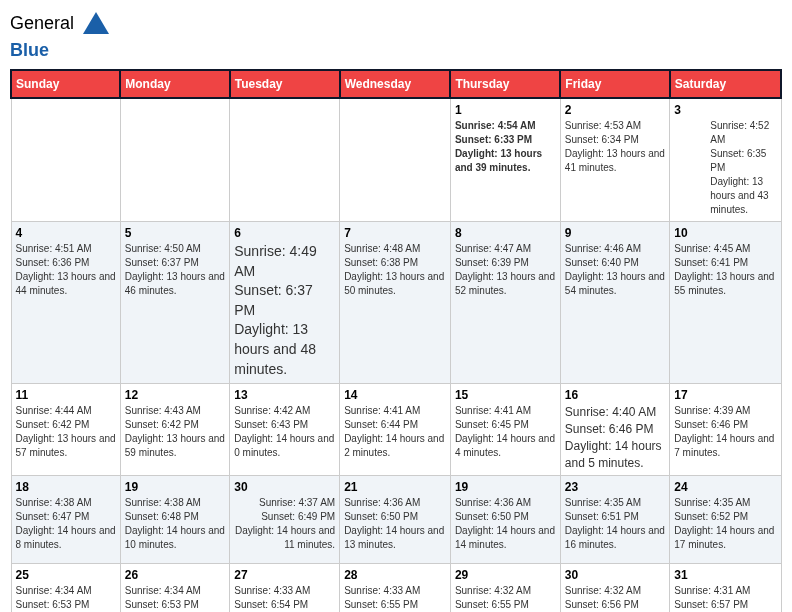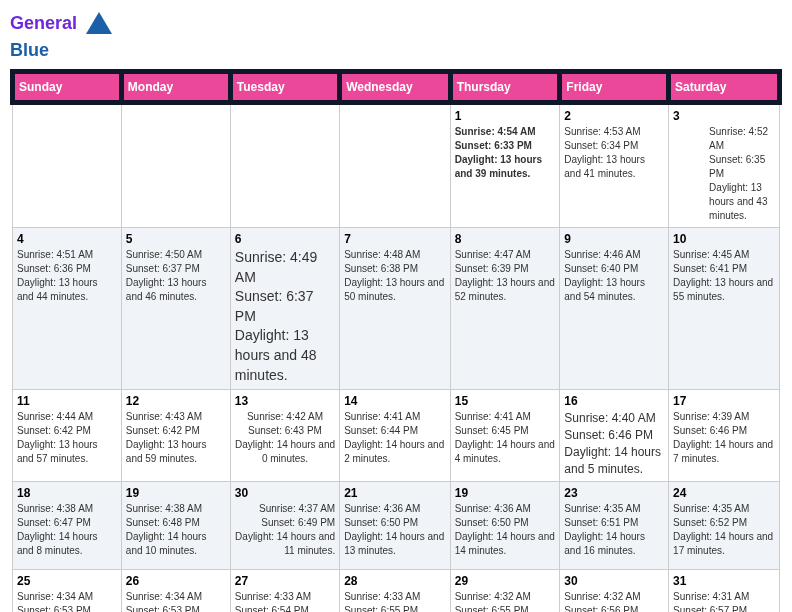--- a/index.html
+++ b/index.html
@@ -36,26 +36,26 @@
     .subtitle {
       font-size: 14px;
       color: #333;
     }
     table {
       width: 100%;
       border-collapse: collapse;
       font-size: 10.5px;
     }
     th {
-      background-color: #ec4899;
+      background-color: #ef4444;
       color: #fff;
       padding: 6px 4px;
       text-align: left;
       font-size: 12px;
-      border: 5px solid #0f172a;
+      border: 2px solid #0f172a;
     }
     td {
       border: 1px solid #ccc;
       vertical-align: top;
       padding: 4px;
       height: 88px;
       width: 113px;
     }
     tr:nth-child(even) td {
       background-color: #f0f4f8;
@@ -77,21 +77,21 @@
     .empty-cell {
       background-color: #fff;
     }
   </style>
 </head>
 <body>
 
 <div class="header">
   <div class="logo">
     <div>
-      <span style="font-size:18px;font-weight:bold;color:#6d28d9;">General</span>
+      <span style="font-size:18px;font-weight:normal;color:#000000;">General</span>
       <svg class="logo-icon" viewBox="0 0 30 30" style="display:inline-block;vertical-align:middle;margin:0 2px;">
         <polygon points="15,2 28,24 2,24" fill="#1a5fa8"></polygon>
       </svg>
       <br>
       <span style="font-size:18px;font-weight:bold;color:#1a5fa8;">Blue</span>
     </div>
   </div>
   <div class="title-block">
     <div class="main-title"></div>
     <div class="subtitle"></div>
@@ -187,21 +187,21 @@
 Daylight: 13 hours and 57 minutes.</div>
         </td>
         <td>
           <span class="day-num">12</span>
           <div class="day-info" style="white-space: pre-line; font-size: 10px;">Sunrise: 4:43 AM
 Sunset: 6:42 PM
 Daylight: 13 hours and 59 minutes.</div>
         </td>
         <td>
           <span class="day-num">13</span>
-          <div class="day-info" style="white-space: pre-line; font-size: 10px; text-align: center;">Sunrise: 4:42 AM
+          <div class="day-info" style="white-space: pre-line; font-size: 10px;">Sunrise: 4:42 AM
 Sunset: 6:43 PM
 Daylight: 14 hours and 0 minutes.</div>
         </td>
         <td>
           <span class="day-num">14</span>
           <div class="day-info" style="white-space: pre-line; font-size: 10px;">Sunrise: 4:41 AM
 Sunset: 6:44 PM
 Daylight: 14 hours and 2 minutes.</div>
         </td>
         <td>

